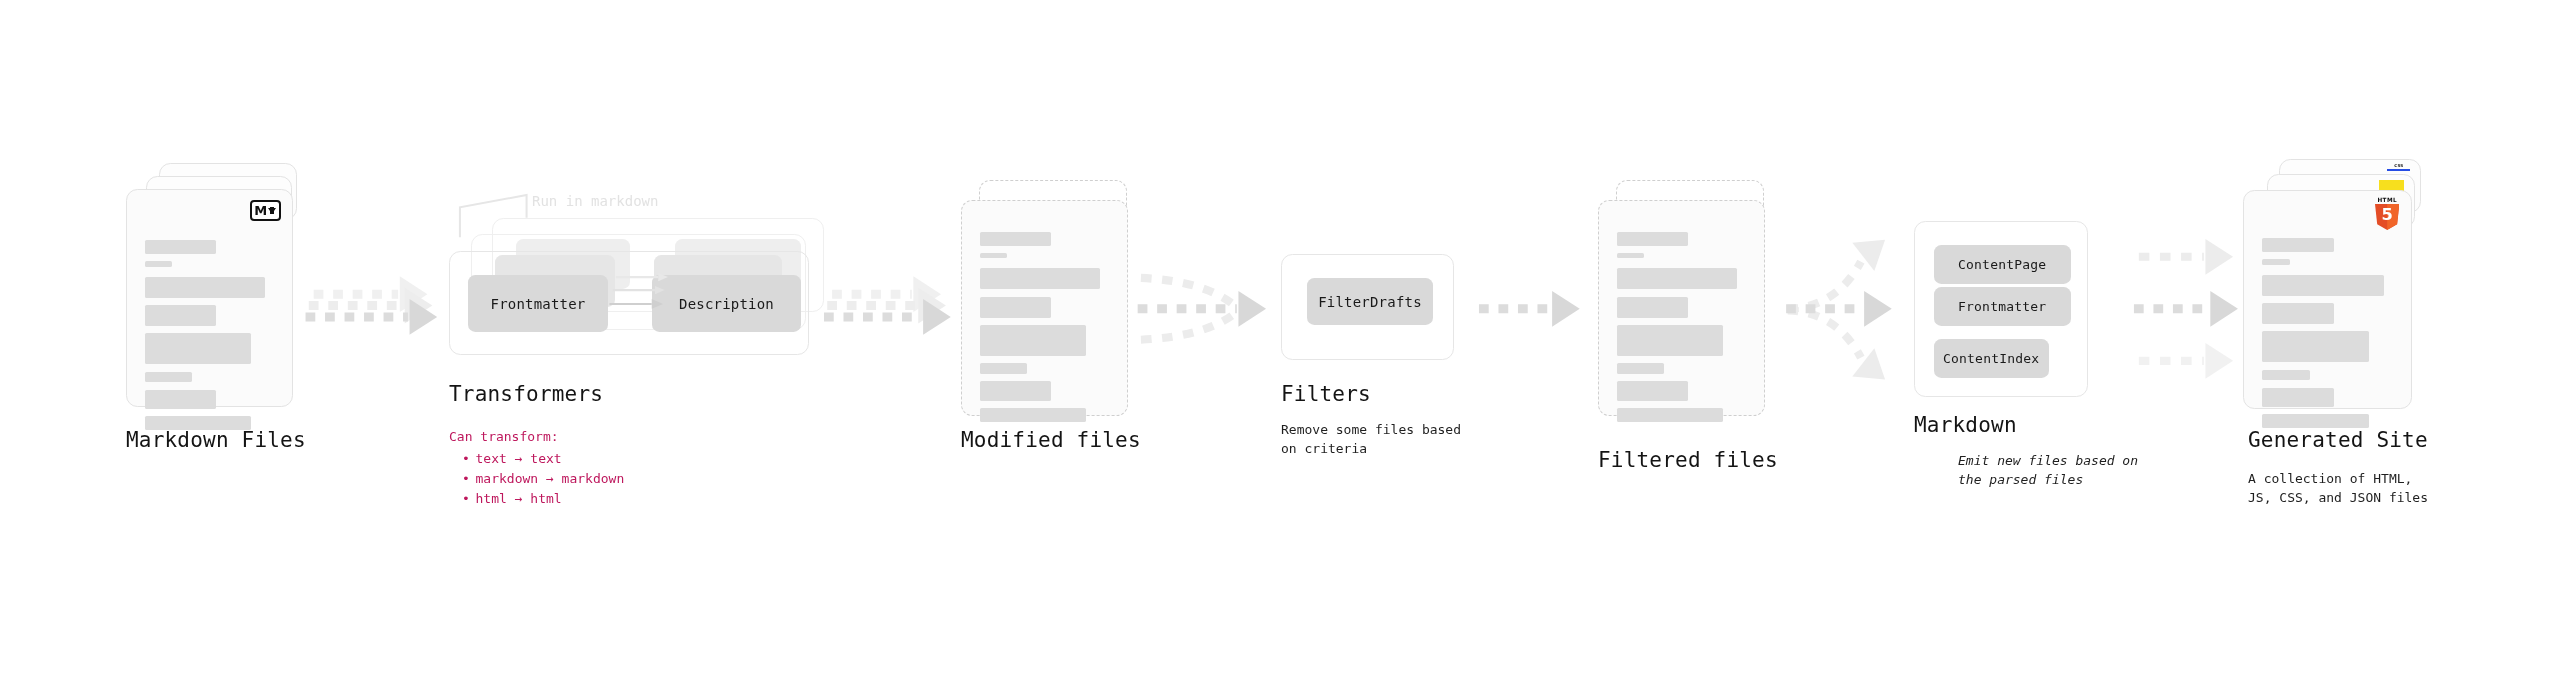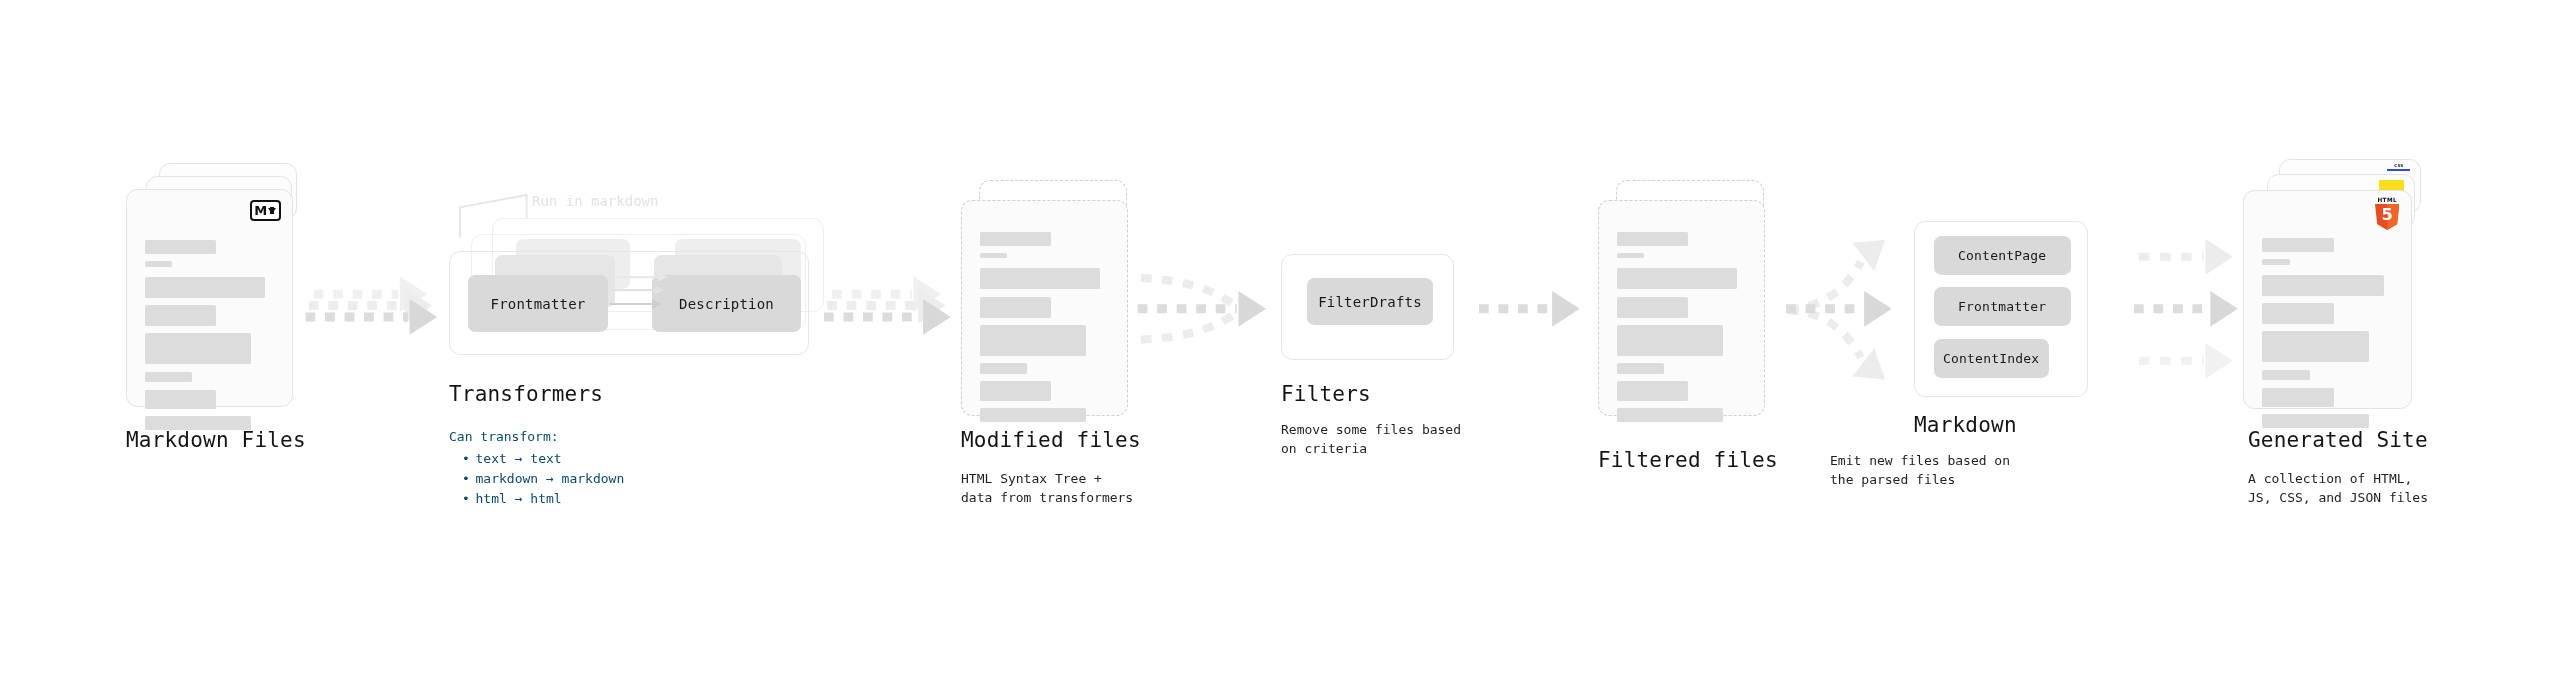--- a/index.html
+++ b/index.html
@@ -219,21 +219,21 @@
   .caption-faint {
     position: absolute;
     font-size: 14px;
     color: #e2e2e2;
     white-space: nowrap;
   }
   .bullets {
     position: absolute;
     font-size: 13px;
     line-height: 1.55;
-    color: #0c4a6e;
+    color: #be185d;
   }
   .bullets .hdr { margin-bottom: 1.6px; }
   .bullets ul {
     margin: 0;
     padding-left: 13px;
     list-style: none;
   }
   .bullets li::before {
     content: "\2022";
     margin-right: 5.7px;
@@ -417,22 +417,20 @@
         <div class="ln" style="width:92%; height:21px;"></div>
         <div class="ln" style="width:54%; height:21px;"></div>
         <div class="ln" style="width:81%; height:31px;"></div>
         <div class="ln" style="width:36%; height:10.6px;"></div>
         <div class="ln" style="width:54%; height:19.5px;"></div>
         <div class="ln" style="width:81%; height:14px;"></div>
       </div>
     </div>
   </div>
   <div class="title" style="left:961px; top:428px;">Modified files</div>
-  <div class="subtitle" style="left:961px; top:470px; width:268px;">HTML Syntax Tree +
-data from transformers</div>
 
   <div class="stagebox" style="left:1281px; top:254px; width:173px; height:106px;padding-left:21px;">
     <div class="chip" style="left:25px; top:23px; width:126px; height:47px;">
       <span>FilterDrafts</span>
     </div>
   </div>
   <div class="title" style="left:1281px; top:382px;">Filters</div>
   <div class="subtitle" style="left:1281px; top:421px; width:260px;">Remove some files based
 on criteria</div>
 
@@ -447,32 +445,32 @@
         <div class="ln" style="width:81%; height:31px;"></div>
         <div class="ln" style="width:36%; height:10.6px;"></div>
         <div class="ln" style="width:54%; height:19.5px;"></div>
         <div class="ln" style="width:81%; height:14px;"></div>
       </div>
     </div>
   </div>
   <div class="title" style="left:1598px; top:448px;">Filtered files</div>
 
   <div class="stagebox" style="left:1914px; top:221px; width:174px; height:176px;">
-    <div class="chip" style="left:18.7px; top:14px; width:137px; height:39px; font-size:13px;">
+    <div class="chip" style="left:18.7px; top:23px; width:137px; height:39px; font-size:13px;">
       <span>ContentPage</span>
     </div>
     <div class="chip" style="left:18.7px; top:65px; width:137px; height:39px; font-size:13px;">
       <span>Frontmatter</span>
     </div>
     <div class="chip" style="left:18.7px; top:117px; width:115px; height:39px; font-size:13px;">
       <span>ContentIndex</span>
     </div>
   </div>
   <div class="title" style="left:1914px; top:413px;">Markdown</div>
-  <div class="subtitle" style="left:1830px; top:452px; width:276px;">Emit new files based on
+  <div class="subtitle" style="left:1958px; top:452px; width:276px;font-style:italic;">Emit new files based on
 the parsed files</div>
 
   <div class="doc-stack" style="left:2243px; top:159px; width:211px; height:252px;">
     <div class="doc back2" style="left:36px; top:0px; width:142px; height:54px;">
       <div class="css-badge" style="right:9.8px; top:4.1px;">
         <span class="txt">CSS</span>
         <span class="bar"></span>
       </div>
     </div>
     <div class="doc back1" style="left:23.6px; top:14.6px; width:148px; height:54px;">

